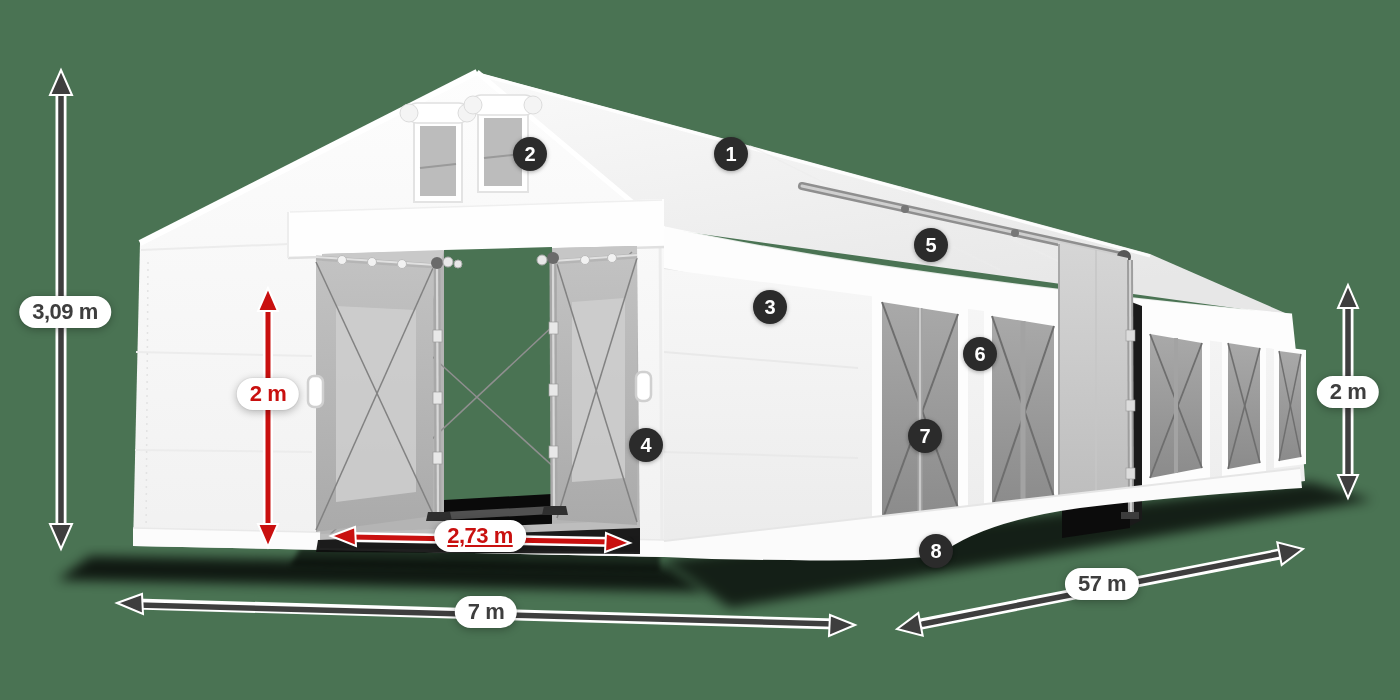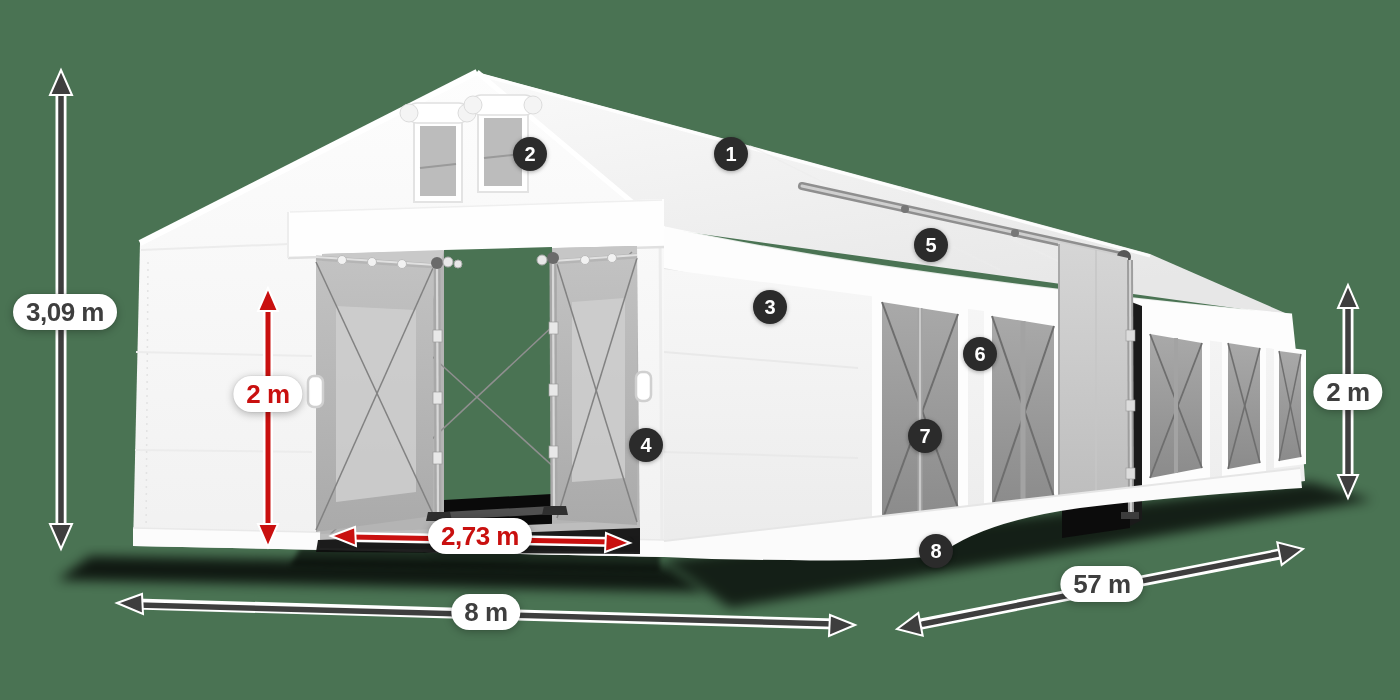--- a/index.html
+++ b/index.html
@@ -2,21 +2,21 @@
 <html><head>
 <meta charset="utf-8">
 <style>
   html,body{margin:0;padding:0;}
   body{font-family:"Liberation Sans",sans-serif;background:#4a7353;}
   #stage{position:relative;width:1400px;height:700px;background:#4a7353;overflow:hidden;}
   #stage svg{position:absolute;left:0;top:0;}
   .pill{
     position:absolute;transform:translate(-50%,-50%);
     background:#ffffff;border-radius:18px;padding:5px 13px;
-    font-weight:700;font-size:26px;line-height:1;letter-spacing:-0.5px;
+    font-weight:700;font-size:22px;line-height:1;letter-spacing:-0.5px;
     color:#3e3e3e;white-space:nowrap;
     box-shadow:0 2px 8px rgba(0,0,0,.28), 0 0 0 1px rgba(0,0,0,.03);
     z-index:30;
   }
   .pill.red{color:#c9100f;}
   .badge{
     position:absolute;transform:translate(-50%,-50%);
     width:34px;height:34px;border-radius:50%;
     background:#2b2b2b;color:#ffffff;
     display:flex;align-items:center;justify-content:center;
@@ -288,22 +288,22 @@
       <line x1="1348" y1="301" x2="1348" y2="482" stroke="#ffffff" stroke-width="11"></line>
       <line x1="1348" y1="303" x2="1348" y2="480" stroke="#3e3e3e" stroke-width="5.5"></line>
       <polygon points="1348,285 1338,308 1358,308" fill="#3e3e3e" stroke="#ffffff" stroke-width="2"></polygon>
       <polygon points="1348,498 1338,475 1358,475" fill="#3e3e3e" stroke="#ffffff" stroke-width="2"></polygon>
     </g>
   </g>
 </svg>
 
   <div class="pill" style="left:65px;   top:312px;">3,09 m</div>
   <div class="pill red" style="left:268px;  top:394px;">2 m</div>
-  <div class="pill red" style="left:480px;  top:536px;">2,73 m</div>
-  <div class="pill" style="left:486px;  top:612px;">8 m</div>
+  <div class="pill red" style="left:480px;  top:536px;text-decoration:underline;">2,73 m</div>
+  <div class="pill" style="left:486px;  top:612px;">7 m</div>
   <div class="pill" style="left:1102px; top:584px;">57 m</div>
   <div class="pill" style="left:1348px; top:392px;">2 m</div>
 
   <div class="badge" style="left:731px; top:154px;">1</div>
   <div class="badge" style="left:530px; top:154px;">2</div>
   <div class="badge" style="left:770px; top:307px;">3</div>
   <div class="badge" style="left:646px; top:445px;">4</div>
   <div class="badge" style="left:931px; top:245px;">5</div>
   <div class="badge" style="left:980px; top:354px;">6</div>
   <div class="badge" style="left:925px; top:436px;">7</div>

